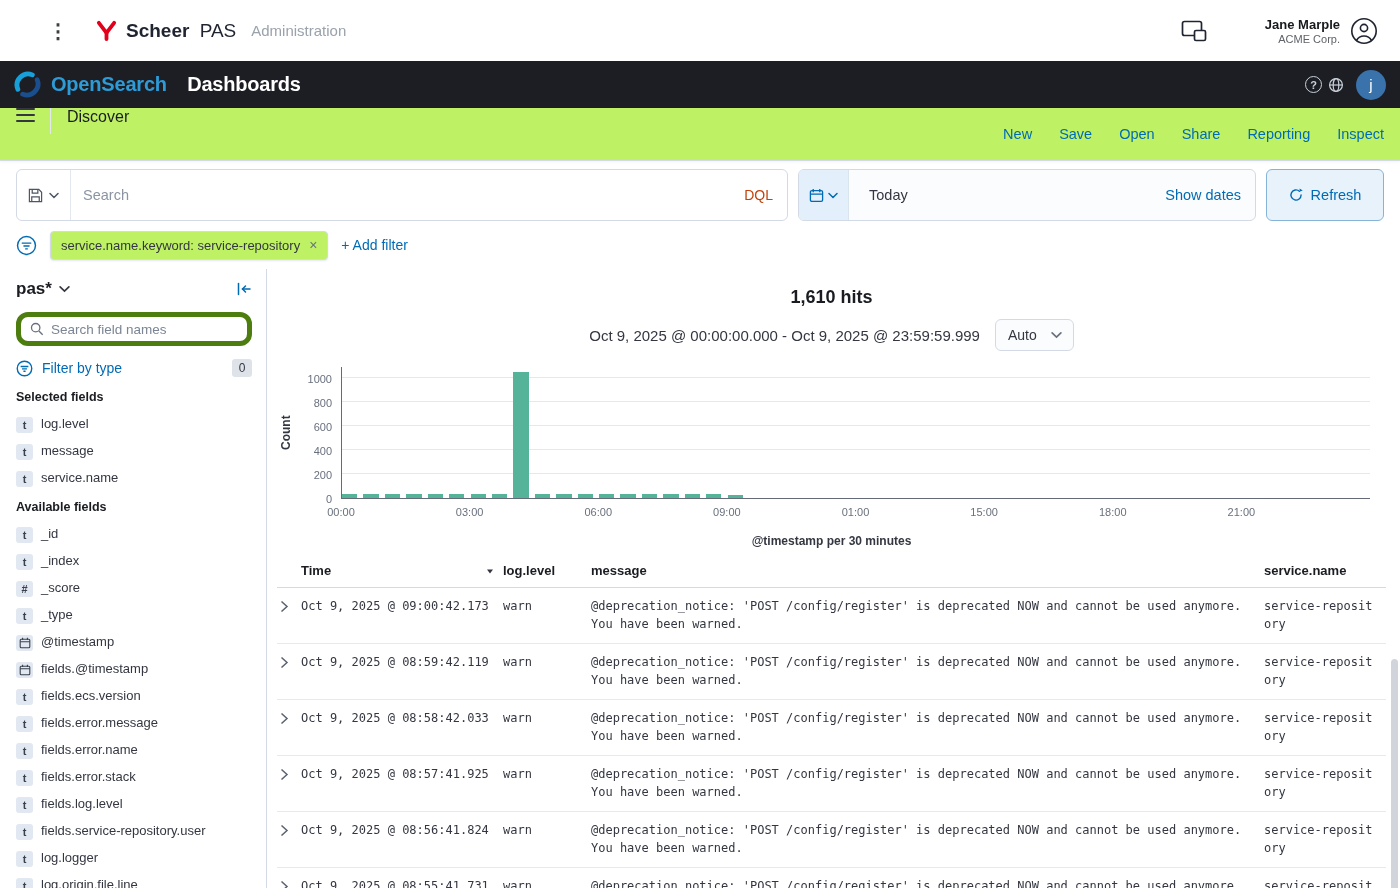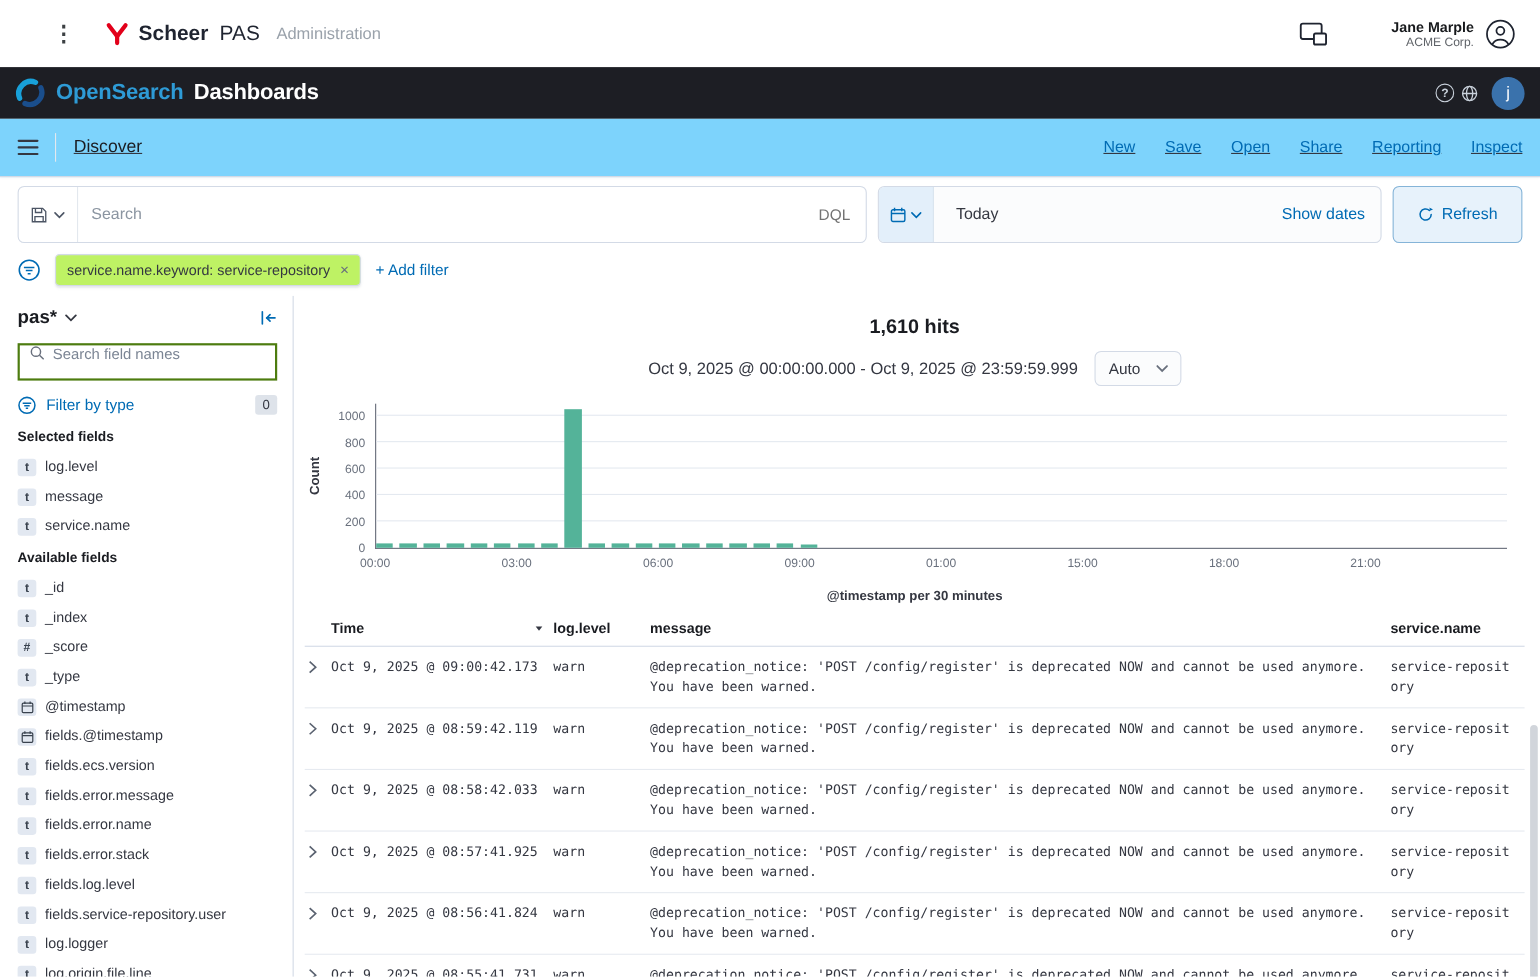--- a/index.html
+++ b/index.html
@@ -27,47 +27,47 @@
   .switcher { margin-right:58px; cursor:pointer; }
   .user-meta { text-align:right; margin-right:10px; }
   .user-name { font-size:13px; font-weight:700; color:#17191C; }
   .user-org { font-size:11px; color:#5F6368; margin-top:1px; }
 
   
   .osd-header { height:47px; flex:0 0 47px; background:#1D1E24; display:flex; align-items:center; padding:0 14px; }
   .osd-logo { margin-right:10px; }
   .osd-title { font-size:20px; font-weight:700; letter-spacing:-0.2px; white-space:nowrap; }
   .osd-title .p1 { color:#2E9BD6; }
-  .osd-title .p2 { color:#fff; margin-left:4px; }
+  .osd-title .p2 { color:#fff; margin-left:15px; }
   .osd-right { margin-left:auto; display:flex; align-items:center; gap:6px; }
   .help-badge { width:17px; height:17px; border:1.3px solid #C9D1DB; border-radius:50%; color:#C9D1DB;
                 font-size:11px; font-weight:700; display:flex; align-items:center; justify-content:center; cursor:pointer; }
   .globe { cursor:pointer; margin-right:6px; }
   .osd-avatar { width:30px; height:30px; border-radius:50%; background:#3A72AC; color:#fff; font-size:15px;
                 display:flex; align-items:center; justify-content:center; cursor:pointer; }
 
   
-  .nav-bar { height:53px; flex:0 0 53px; background:#7dd3fc; border-bottom:1px solid #D3DAE6;
-             box-shadow:0 1px 3px rgba(0,0,0,0.05); display:flex; align-items:center; padding:0 16px;text-decoration:underline; }
+  .nav-bar { height:53px; flex:0 0 53px; background:#bef264; border-bottom:1px solid #D3DAE6;
+             box-shadow:0 1px 3px rgba(0,0,0,0.05); display:flex; padding:0 16px; }
   .hamburger { width:19px; display:flex; flex-direction:column; gap:4px; margin-right:15px; cursor:pointer; }
   .hamburger span { height:2px; background:#343741; border-radius:1px; }
   .nav-divider { width:1px; height:26px; background:#E3E8EE; margin-right:16px; }
   .nav-title { font-size:16px; color:#1A1C21; }
   .nav-actions { margin-left:auto; display:flex; gap:27px; align-items:center; }
   .nav-link { color:#006BB4; font-size:14.5px; }
 
   
   .query-section { padding:8px 16px 9px; flex:0 0 auto; }
   .query-row { display:flex; gap:10px; height:52px; }
   .search-box { flex:1; display:flex; align-items:center; border:1px solid #D3DAE6; border-radius:6px; background:#fff; }
   .saved-q { display:flex; align-items:center; gap:6px; padding:0 11px; height:100%; background:none;
              border:none; border-right:1px solid #E3E8EE; color:#4D5665; }
   .search-input { flex:1; border:none; outline:none; font-size:14.5px; padding:0 12px; color:#343741; background:transparent; }
   .search-input::placeholder { color:#8B95A1; }
-  .dql-btn { padding:0 14px; font-size:14px; color:#737373; background:none; border:none; }
+  .dql-btn { padding:0 14px; font-size:14px; color:#c2410c; background:none; border:none; }
   .date-box { width:458px; display:flex; align-items:center; border:1px solid #D3DAE6; border-radius:6px;
               overflow:hidden; background:#FBFCFD; }
   .cal-btn { width:50px; height:100%; background:#E3EFFA; border:none; border-right:1px solid #D9E4EE;
              display:flex; align-items:center; justify-content:center; gap:4px; color:#006BB4; }
   .date-text { flex:1; padding-left:20px; font-size:14.5px; color:#343741; cursor:pointer; }
   .show-dates { color:#006BB4; font-size:14.5px; padding:0 14px; background:none; border:none; }
   .refresh-btn { width:118px; display:flex; align-items:center; justify-content:center; gap:8px;
                  background:#E7F2FB; border:1px solid #85B4D8; border-radius:6px; color:#006BB4;
                  font-size:14.5px; font-weight:500; }
   .filter-row { margin-top:9px; display:flex; align-items:center; gap:13px; min-height:30px; }
@@ -79,21 +79,21 @@
 
   
   .workspace { flex:1; min-height:0; display:flex; }
 
   
   .sidebar { width:267px; flex:0 0 267px; border-right:1px solid #D3DAE6; padding:10px 14px 0 16px; overflow:hidden; }
   .ip-row { display:flex; align-items:center; margin-bottom:13px; }
   .ip-select { display:flex; align-items:center; gap:7px; cursor:pointer; }
   .ip-name { font-size:17px; font-weight:700; color:#1A1C21; }
   .collapse-btn { margin-left:auto; cursor:pointer; }
-  .field-search { display:flex; align-items:flex-start; border:2px solid #4d7c0f; border-radius:0; height:34px;
+  .field-search { display:flex; align-items:center; border:5px solid #4d7c0f; border-radius:12px; height:34px;
                   padding:0 9px; margin-bottom:13px; background:#fff; }
   .field-search input { border:none; outline:none; flex:1; font-size:13.5px; margin-left:7px; color:#343741;
                         font-family:inherit; background:transparent; }
   .field-search input::placeholder { color:#7B8594; }
   .fbt-row { display:flex; align-items:center; gap:9px; margin-bottom:13px; color:#006BB4; font-size:14px; cursor:pointer; }
   .fbt-badge { margin-left:auto; background:#DEE3EA; min-width:20px; height:18px; border-radius:3px;
                display:flex; align-items:center; justify-content:center; font-size:12px; color:#343741; }
   .fields-heading { font-size:12.5px; font-weight:700; color:#1A1C21; margin:8px 0 7px; }
   .field-row { display:flex; align-items:flex-start; gap:8px; padding:5px 0; cursor:pointer; }
   .field-badge { width:17px; height:16px; border-radius:3px; background:#E2E8F1; color:#39424E; font-size:11px;

